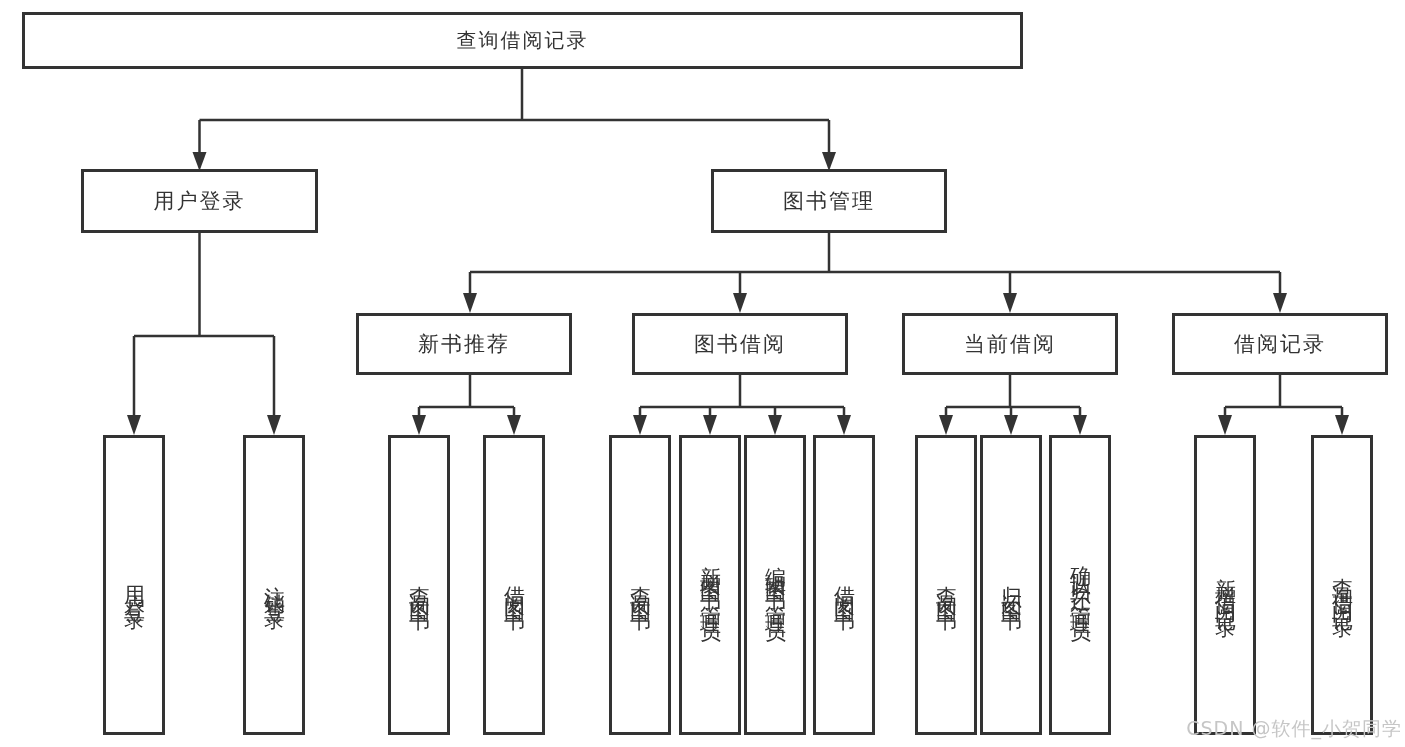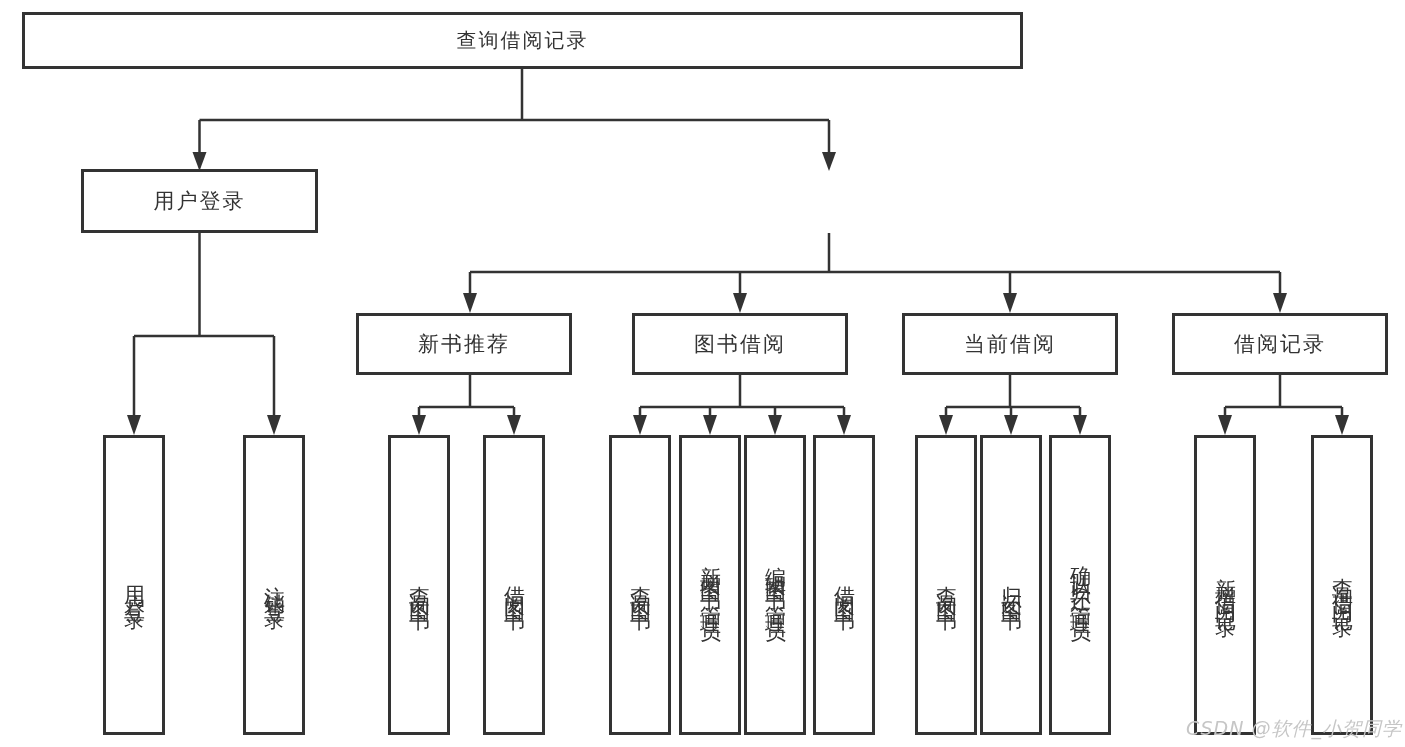--- a/index.html
+++ b/index.html
@@ -69,21 +69,20 @@
   }
   .watermark {
     position: absolute;
     right: 3px;
     bottom: 5px;
     font-size: 19px;
     color: #c6c6c6;
     letter-spacing: 1px;
     z-index: 3;
     white-space: nowrap;
-    font-style: italic;
   }
 </style>
 </head>
 <body>
 
 <div class="canvas">
 
   <svg class="connector-layer" viewBox="0 0 1405 747" xmlns="http://www.w3.org/2000/svg">
     <g>
       <path d="M522 69 V120 M199.5 120 H829 M199.5 120 V154 M829 120 V154"></path>
@@ -127,20 +126,23 @@
     </g>
   </svg>
 
   <div class="hbox" style="left:22px; top:12px; width:1001px; height:57px; font-size:20px;">
     <span>查询借阅记录</span>
   </div>
 
   <div class="hbox" style="left:81px; top:169px; width:237px; height:64px;">
     <span>用户登录</span>
   </div>
+  <div class="hbox" style="left:711px; top:169px; width:236px; height:64px;">
+    <span>图书管理</span>
+  </div>
 
   <div class="hbox" style="left:356px; top:313px; width:216px; height:62px;">
     <span>新书推荐</span>
   </div>
   <div class="hbox" style="left:632px; top:313px; width:216px; height:62px;">
     <span>图书借阅</span>
   </div>
   <div class="hbox" style="left:902px; top:313px; width:216px; height:62px;">
     <span>当前借阅</span>
   </div>

